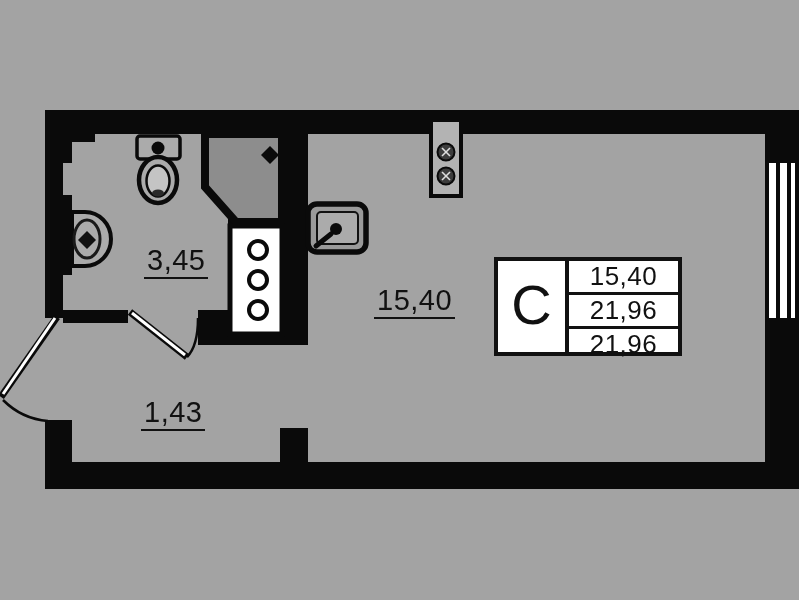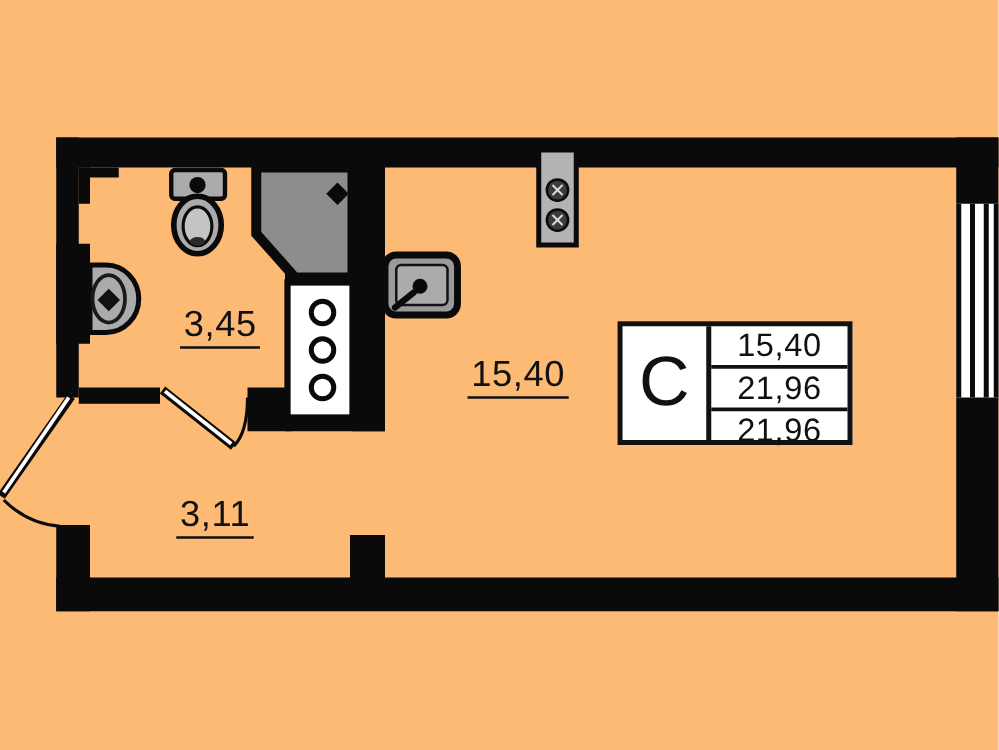--- a/index.html
+++ b/index.html
@@ -1,17 +1,17 @@
 <!DOCTYPE html>
 <html><head>
 <meta charset="utf-8">
 <style>
   html,body{margin:0;padding:0;background:#ffffff;}
   #stage{
-    position:relative;width:799px;height:600px;background:#fdba74;
+    position:relative;width:799px;height:600px;background:#a3a3a3;
     font-family:"Liberation Sans", sans-serif;color:#111;overflow:hidden;
   }
   #plan-svg{position:absolute;left:0;top:0;}
   .area-label{
     position:absolute;font-size:29px;line-height:1.0;color:#111;
     border-bottom:2px solid #111;padding:0 3px 2px 3px;letter-spacing:0.5px;
     white-space:nowrap;
   }
   .info-table{
     position:absolute;left:494px;top:257px;width:188px;height:99px;
@@ -115,21 +115,21 @@
 
     <g>
       <line x1="130" y1="312" x2="187" y2="357" stroke="#0a0a0a" stroke-width="7"></line>
       <line x1="132" y1="313" x2="185" y2="355" stroke="#ffffff" stroke-width="3"></line>
       <path d="M187,357 Q198,346 198,318" fill="none" stroke="#0a0a0a" stroke-width="2.5"></path>
     </g>
   </svg>
 
   <div class="area-label" style="left:144px;top:246px;">3,45</div>
 
-  <div class="area-label" style="left:141px;top:398px;">3,11</div>
+  <div class="area-label" style="left:141px;top:398px;">1,43</div>
 
   <div class="area-label" style="left:374px;top:286px;">15,40</div>
 
   <div class="info-table">
     <div class="type-cell">С</div>
     <div class="vals">
       <div class="val-row">15,40</div>
       <div class="val-row">21,96</div>
       <div class="val-row">21,96</div>
     </div>

